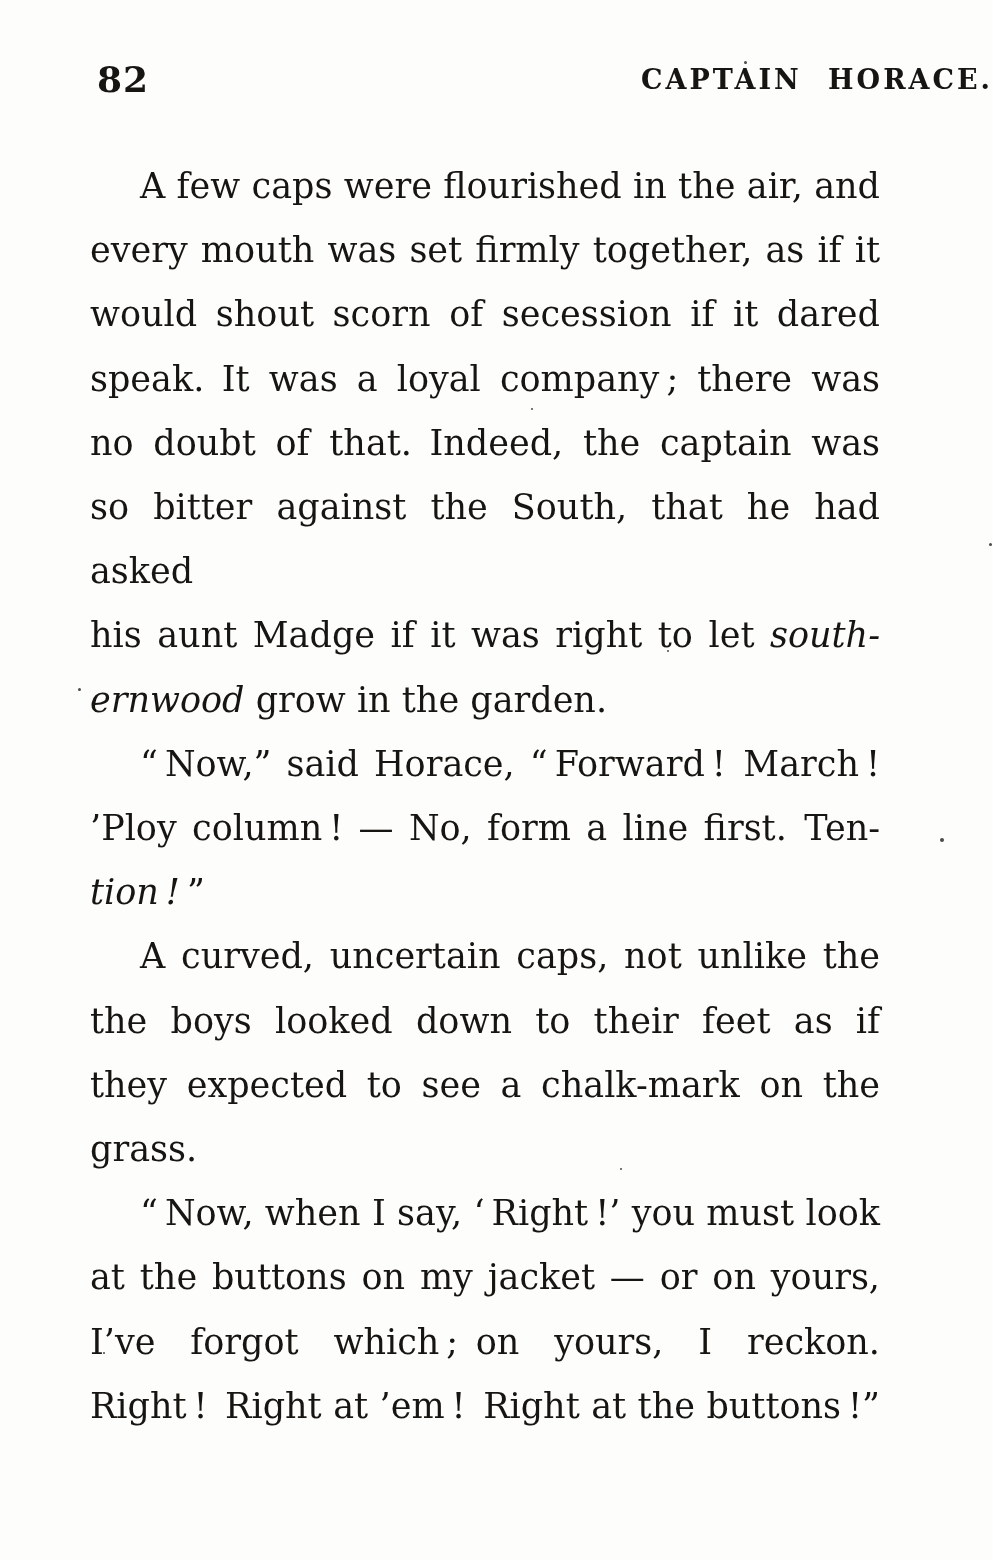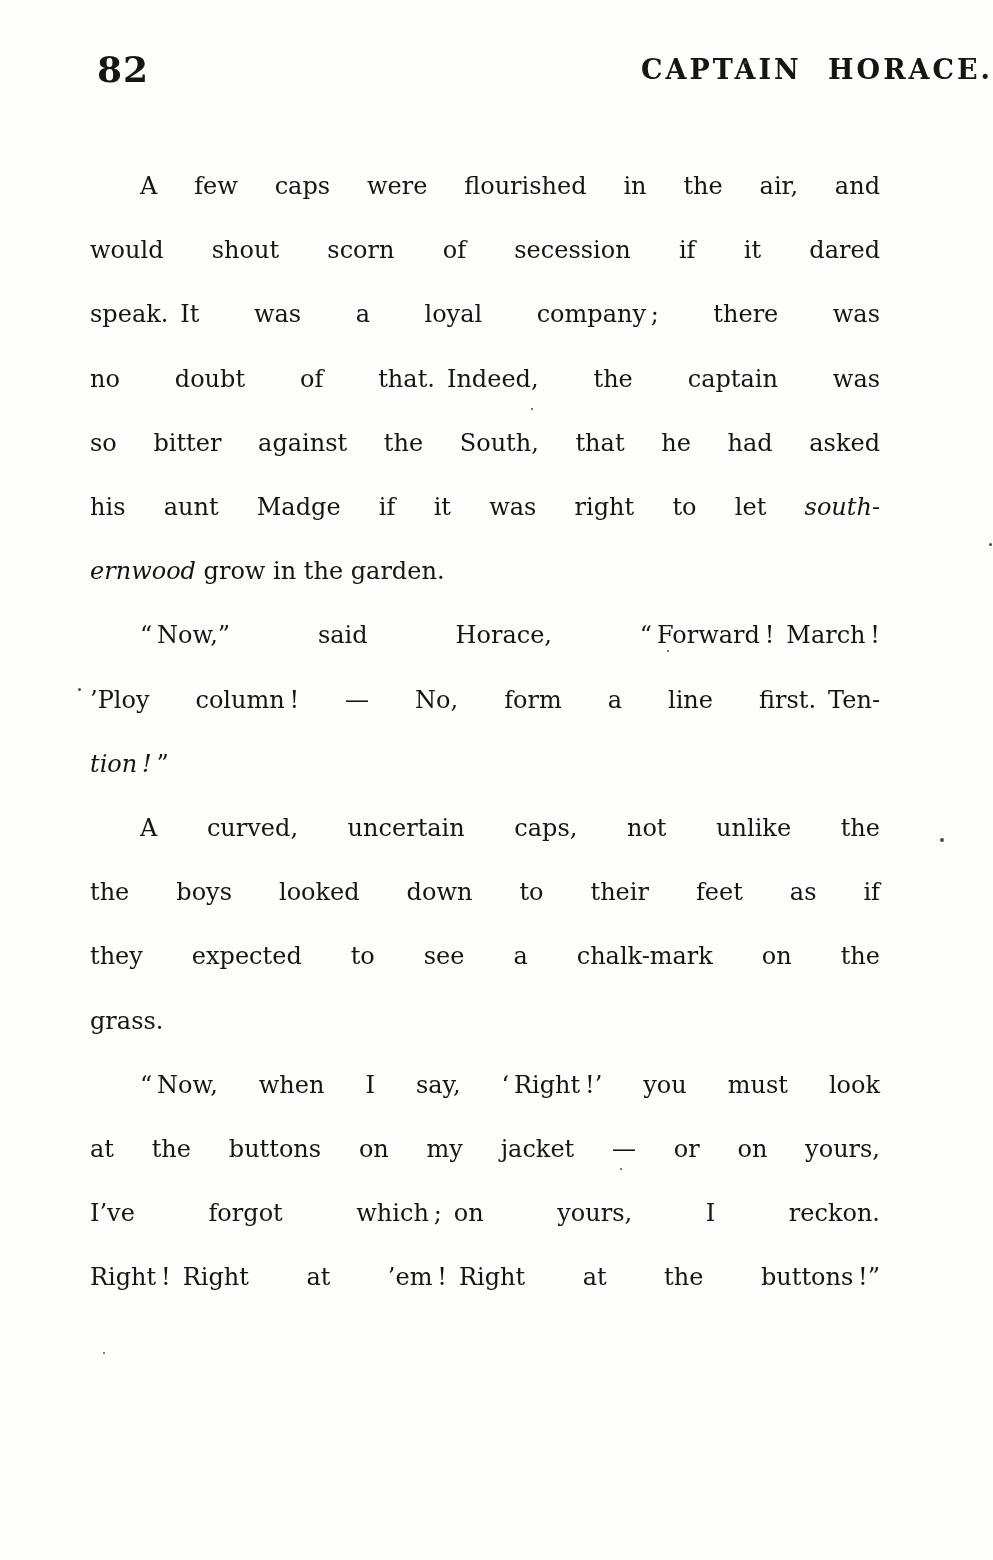--- a/index.html
+++ b/index.html
@@ -12,21 +12,21 @@
     width: 993px;
     height: 1560px;
     background: #fdfdfc;
     overflow: hidden;
     font-family: "DejaVu Serif", serif;
     color: #171512;
   }
   
   .running-head {
     position: absolute;
-    top: 46px;
+    top: 56px;
     left: 0;
     width: 100%;
     height: 50px;
   }
   .page-num {
     position: absolute;
     left: 97px;
     top: 2px;
     font-size: 36px;
     font-weight: bold;
@@ -45,21 +45,21 @@
   }
   
   .body-text {
     position: absolute;
     top: 154px;
     left: 90px;
     width: 790px;
   }
   .line {
     line-height: 64.2px;
-    font-size: 24px;
+    font-size: 35px;
     white-space: nowrap;
     text-align: left;
   }
   .line.j {
     white-space: normal;
     text-align: justify;
     text-align-last: justify;
     text-justify: inter-word;
   }
   .line.ind {
@@ -81,20 +81,21 @@
 <div class="page">
 
   <div class="running-head">
     <span class="page-num">82</span>
     <span class="head-title">CAPTAIN HORACE.</span>
   </div>
 
   <div class="body-text" id="body-text">
       <div>
         <div class="line j ind"><span>A few caps were flourished in the air, and</span></div>
+        <div class="line j"><span>every mouth was set firmly together, as if it</span></div>
         <div class="line j"><span>would shout scorn of secession if it dared</span></div>
         <div class="line j"><span>speak. It was a loyal company ; there was</span></div>
         <div class="line j"><span>no doubt of that. Indeed, the captain was</span></div>
         <div class="line j"><span>so bitter against the South, that he had asked</span></div>
         <div class="line j"><span>his aunt Madge if it was right to let </span><span class="it">south-</span></div>
         <div class="line"><span class="it">ernwood</span><span> grow in the garden.</span></div>
       </div>
       <div>
         <div class="line j ind"><span>“ Now,” said Horace, “ Forward ! March !</span></div>
         <div class="line j"><span>’Ploy column ! — No, form a line first. Ten-</span></div>

